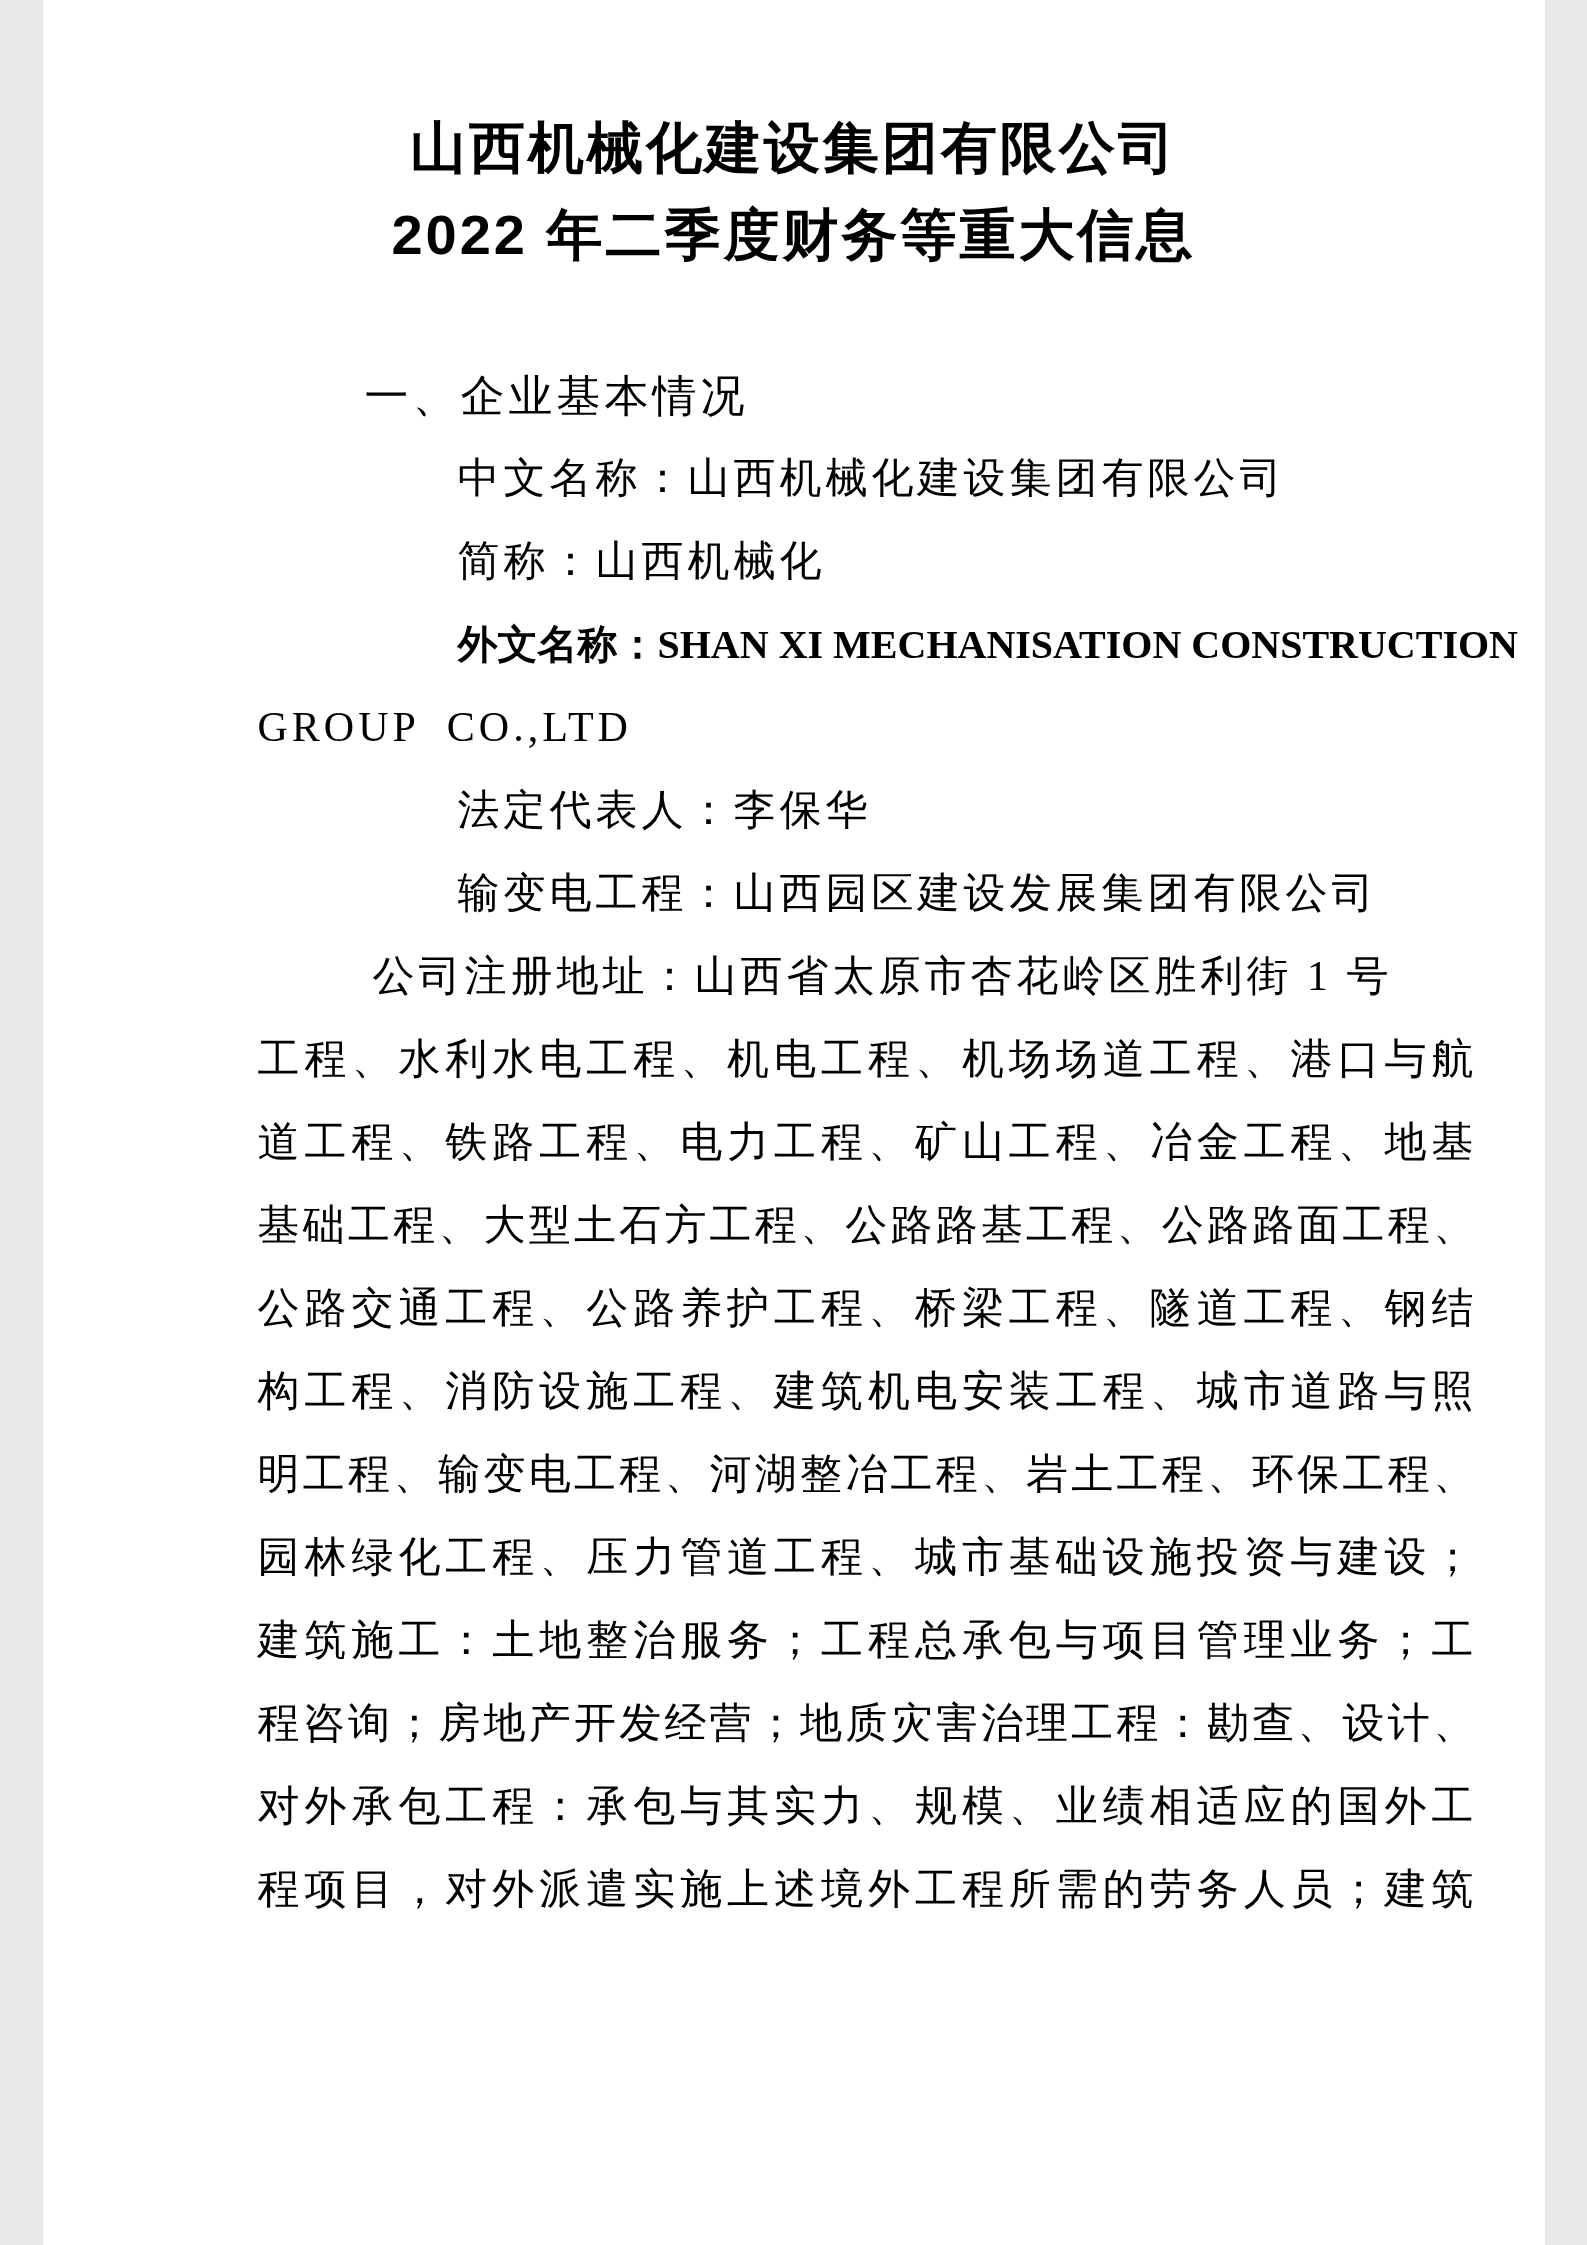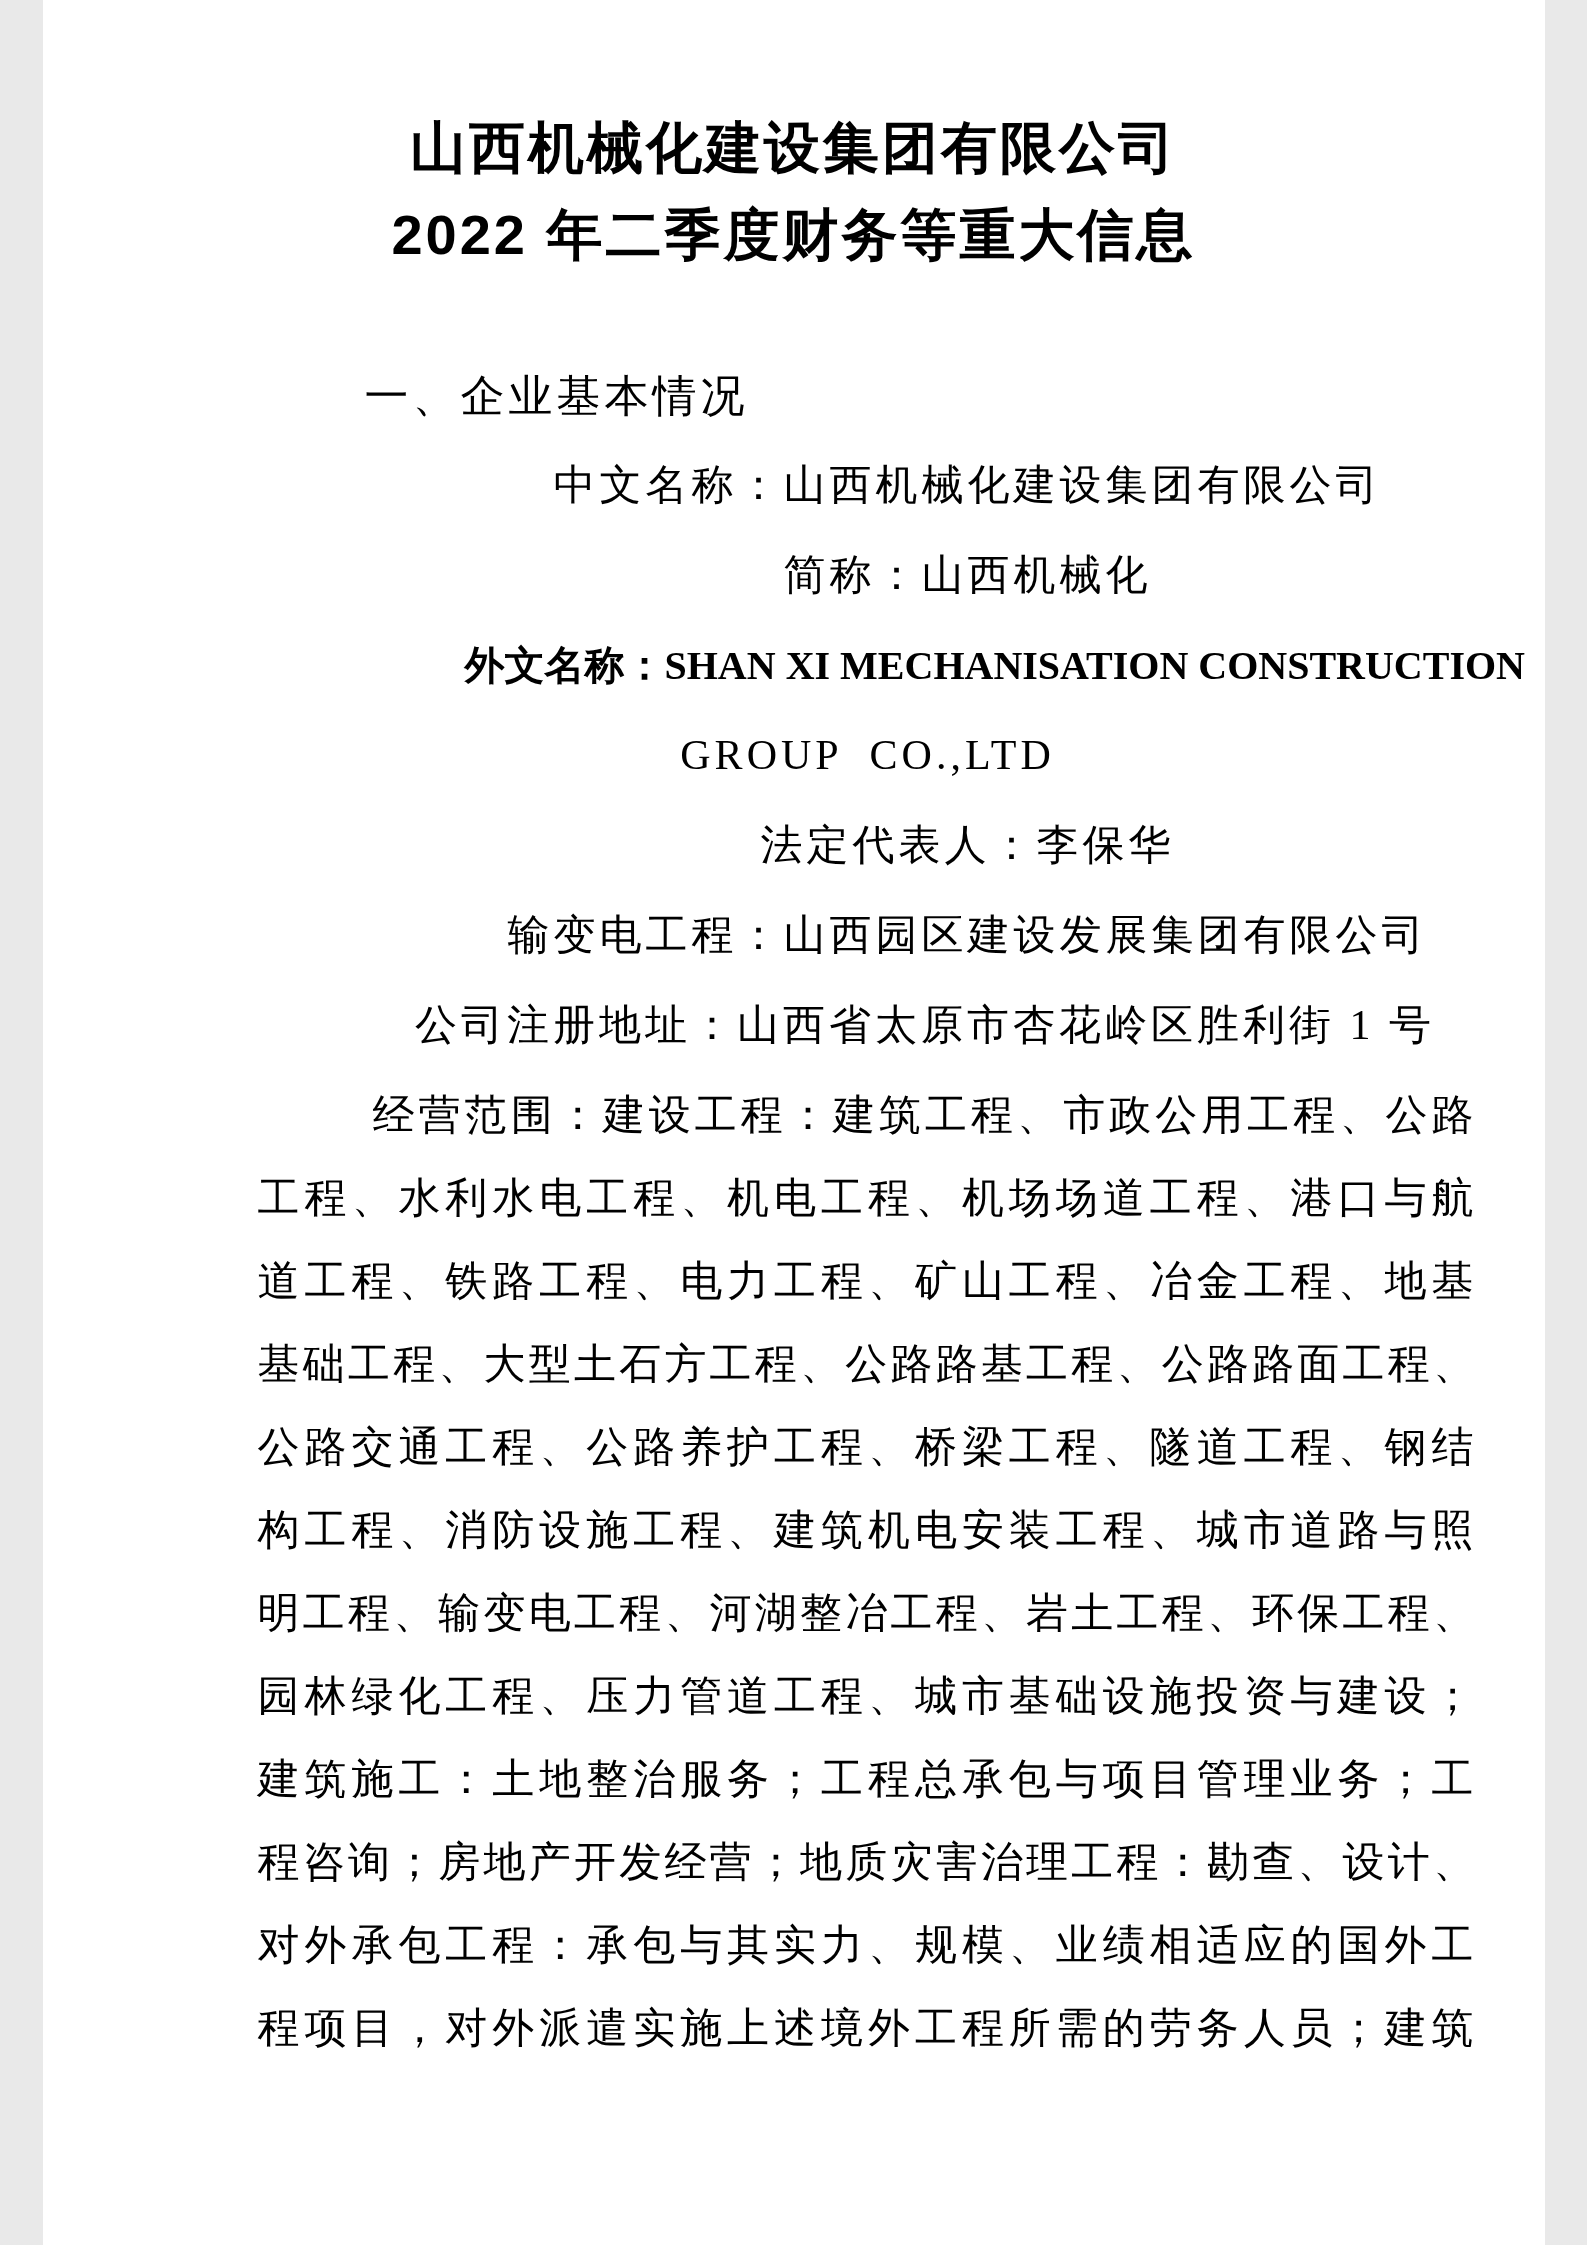--- a/index.html
+++ b/index.html
@@ -28,25 +28,24 @@
   .heading{
     margin:76px 0 0 0;
     padding-left:107px;
     font-family:"Liberation Sans","DejaVu Sans",sans-serif;
     font-weight:normal;
     font-size:44px;
     line-height:83px;
     letter-spacing:4px;
   }
   .field{
-    margin:7px;
+    margin:0;
     font-size:42px;
     line-height:83px;
     letter-spacing:4px;
-    text-align:center;
   }
   .indent-lg{text-indent:200px;}
   .indent-sm{text-indent:115px;}
   .latin-line{
     font-size:40px;
     letter-spacing:0;
     white-space:nowrap;
     font-weight:bold;
   }
   .latin-cont{
@@ -80,21 +79,20 @@
 
     <p class="field indent-lg">中文名称：山西机械化建设集团有限公司</p>
     <p class="field indent-lg">简称：山西机械化</p>
     <p class="field indent-lg latin-line">外文名称：SHAN XI MECHANISATION CONSTRUCTION</p>
     <p class="field latin-cont">GROUP CO.,LTD</p>
     <p class="field indent-lg">法定代表人：李保华</p>
     <p class="field indent-lg">输变电工程：山西园区建设发展集团有限公司</p>
     <p class="field indent-sm">公司注册地址：山西省太原市杏花岭区胜利街 1 号</p>
 
     <div class="scope">
-      <div class="line first">经营范围：建设工程：建筑工程、市政公用工程、公路</div>
       <div class="line">工程、水利水电工程、机电工程、机场场道工程、港口与航</div>
       <div class="line">道工程、铁路工程、电力工程、矿山工程、冶金工程、地基</div>
       <div class="line tight">基础工程、大型土石方工程、公路路基工程、公路路面工程、</div>
       <div class="line">公路交通工程、公路养护工程、桥梁工程、隧道工程、钢结</div>
       <div class="line">构工程、消防设施工程、建筑机电安装工程、城市道路与照</div>
       <div class="line tight">明工程、输变电工程、河湖整冶工程、岩土工程、环保工程、</div>
       <div class="line">园林绿化工程、压力管道工程、城市基础设施投资与建设；</div>
       <div class="line">建筑施工：土地整治服务；工程总承包与项目管理业务；工</div>
       <div class="line tight">程咨询；房地产开发经营；地质灾害治理工程：勘查、设计、</div>
       <div class="line">对外承包工程：承包与其实力、规模、业绩相适应的国外工</div>

